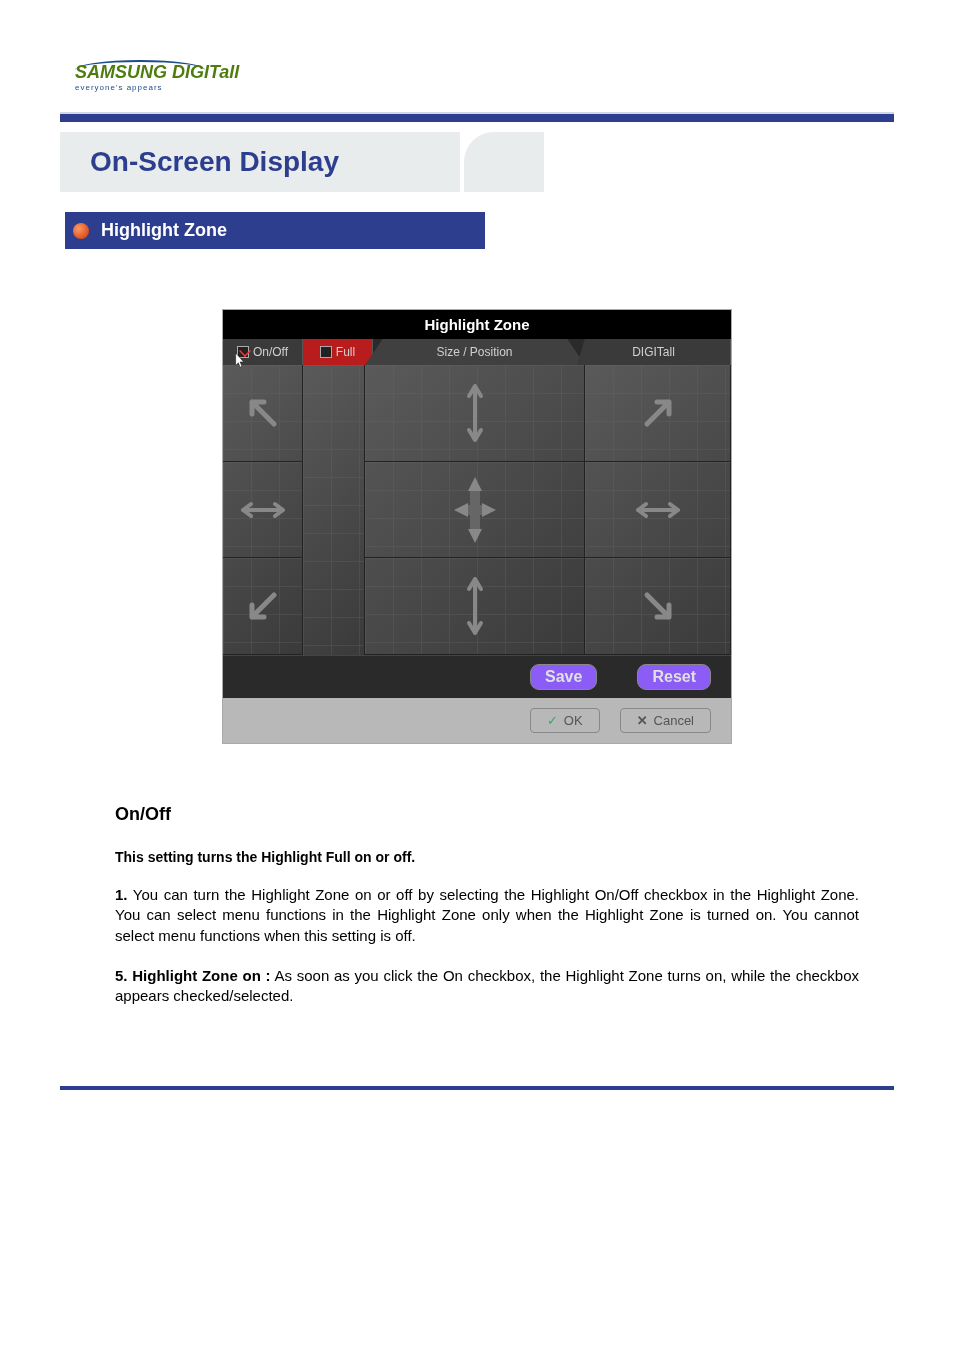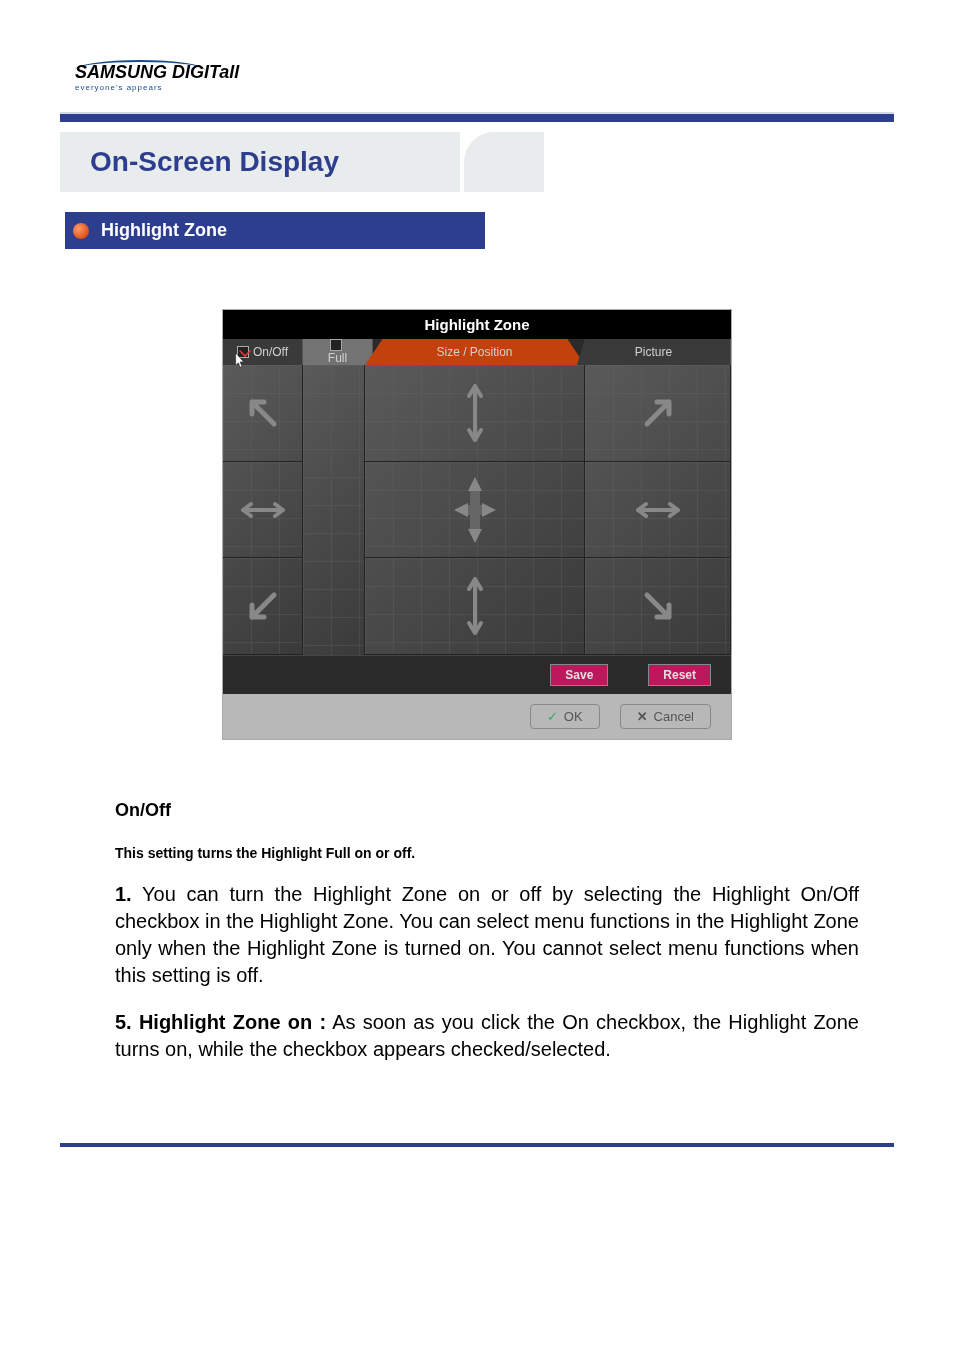--- a/index.html
+++ b/index.html
@@ -15,21 +15,21 @@
       padding: 0;
     }
     .header-logo {
       padding: 60px 0 20px 75px;
     }
     .logo-text {
       font-family: Arial, sans-serif;
       font-style: italic;
       font-weight: bold;
       font-size: 18px;
-      color: #000000;
+      color: #4d7c0f;
     }
     .logo-sub {
       font-size: 8px;
       color: #1a4d8a;
       letter-spacing: 1px;
     }
     .logo-arc {
       border-top: 2px solid #1a4d8a;
       border-radius: 50% 50% 0 0;
       width: 130px;
@@ -109,26 +109,25 @@
       font-size: 12px;
       border-right: 1px solid #555;
       position: relative;
     }
     .tab-onoff {
       width: 80px;
       background: #3a3a3a;
     }
     .tab-full {
       width: 70px;
-      background: #737373;
-      flex-direction: column;
+      background: #b91c1c;
     }
     .tab-size {
       width: 220px;
-      background: #c2410c;
+      background: #404040;
       clip-path: polygon(8% 0, 92% 0, 100% 100%, 0 100%);
       margin-left: -8px;
     }
     .tab-picture {
       flex: 1;
       background: #3a3a3a;
       clip-path: polygon(5% 0, 100% 0, 100% 100%, 0 100%);
       margin-left: -8px;
     }
     .checkbox-icon {
@@ -215,25 +214,25 @@
     }
     .bottom-buttons {
       display: flex;
       justify-content: flex-end;
       gap: 40px;
       padding: 8px 20px;
       background: #2a2a2a;
       border-top: 1px solid #444;
     }
     .btn-pill {
-      background: #be185d;
+      background: #8b5cf6;
       color: #e0e0e0;
       padding: 3px 14px;
-      border-radius: 0;
-      font-size: 12px;
+      border-radius: 9px;
+      font-size: 16px;
       font-weight: bold;
       border: 1px solid #888;
     }
     .ok-cancel-row {
       display: flex;
       justify-content: flex-end;
       gap: 20px;
       padding: 10px 20px;
       background: #b8b8b8;
     }
@@ -255,21 +254,21 @@
       font-size: 18px;
       font-weight: bold;
       margin-bottom: 24px;
     }
     .content-subtitle {
       font-size: 14px;
       font-weight: bold;
       margin-bottom: 20px;
     }
     .content-para {
-      font-size: 20px;
+      font-size: 15px;
       line-height: 1.35;
       margin-bottom: 20px;
       text-align: justify;
     }
     .content-para .bold {
       font-weight: bold;
     }
     .footer-divider {
       height: 4px;
       background: #2d3e8f;
@@ -318,21 +317,21 @@
         </svg>
     </div>
     <div class="tab tab-full">
       <span class="checkbox-icon"></span>
       <span>Full</span>
     </div>
     <div class="tab tab-size">
       <span>Size / Position</span>
     </div>
     <div class="tab tab-picture">
-      <span>Picture</span>
+      <span>DIGITall</span>
     </div>
   </div>
   <div class="panels-row">
     <div class="panel panel-left">
       <div class="panel-left-sub" style="position:relative;">
         <div class="grid-bg"></div>
         <svg class="arrow-svg" width="50" height="50" viewBox="0 0 50 50">
             <path d="M36 36 L14 14 M14 14 L14 26 M14 14 L26 14" stroke="#888" stroke-width="5" fill="none" stroke-linecap="round"></path>
           </svg>
       </div>

